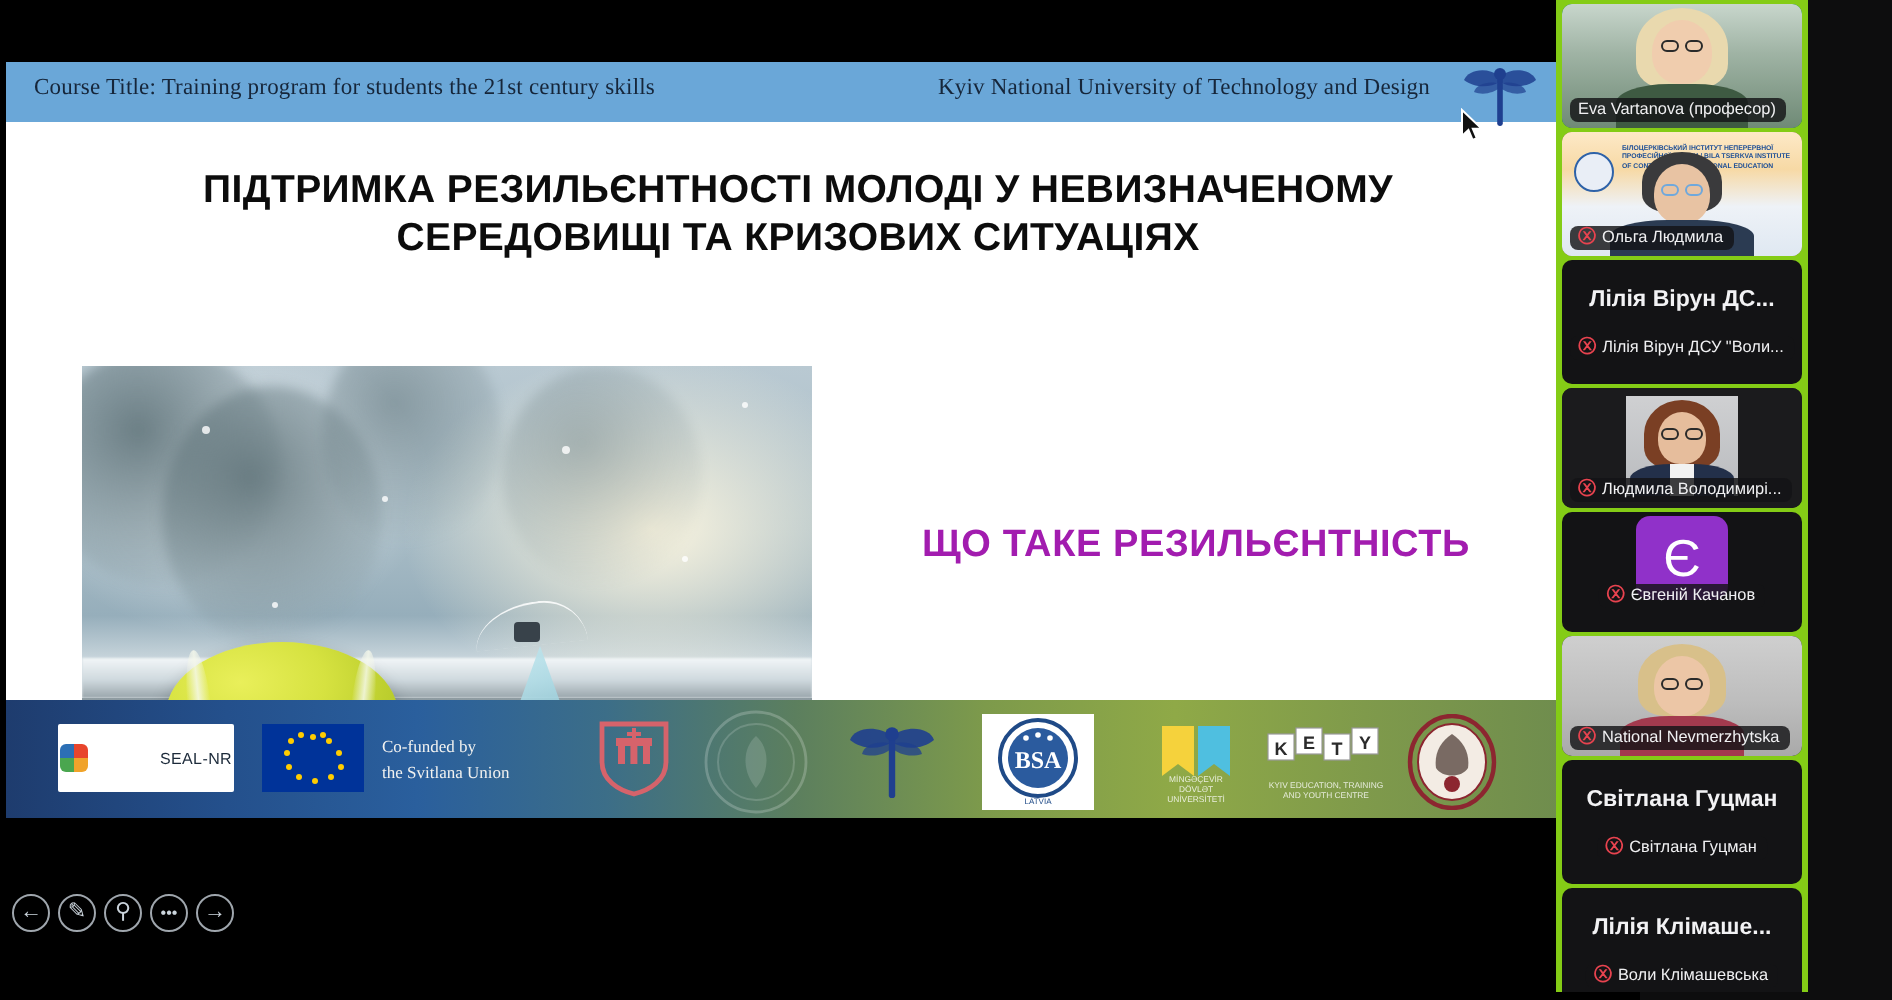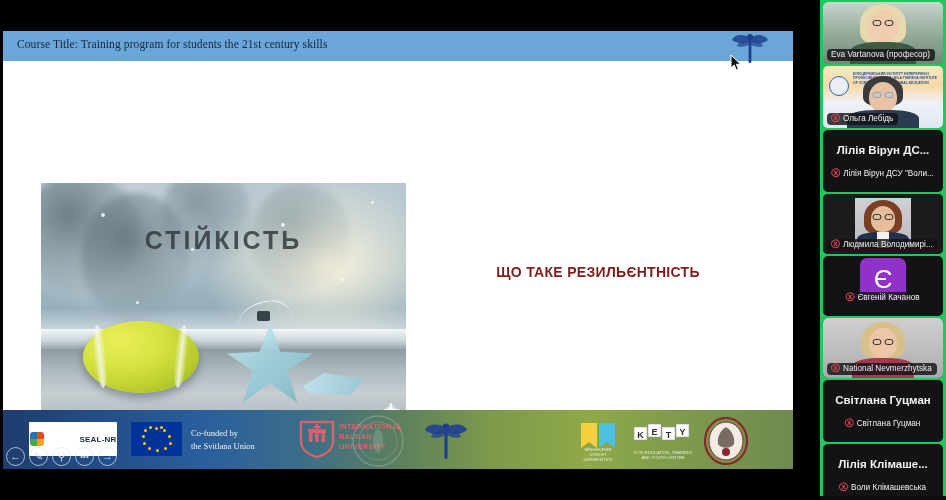--- a/index.html
+++ b/index.html
@@ -10,21 +10,21 @@
     overflow: hidden;
   }
   .app { position: relative; width: 946px; height: 500px; background: #0d0d0e; }
 
   
   .stage {
     position: absolute; left: 0; top: 0; width: 820px; height: 500px;
     background: #000;
   }
   .slide {
-    position: absolute; left: 3px; top: 31px; width: 790px; height: 438px;
+    position: absolute; left: 3px; top: 31px; width: 790px; height: 378px;
     background: #ffffff; overflow: hidden;
   }
 
   
   .slide-header {
     position: absolute; left: 0; top: 0; width: 790px; height: 31px;
     background: #6aa7d8;
     border-bottom: 1px solid #ffffff;
   }
   .slide-header .hdr-left {
@@ -128,43 +128,43 @@
   }
   .sparkle:before { width: 2px; height: 15px; margin: -7.5px 0 0 -1px; border-radius: 2px; }
   .sparkle:after  { width: 15px; height: 2px; margin: -1px 0 0 -7.5px; border-radius: 2px; }
   .flake { position: absolute; border-radius: 50%; background: rgba(255,255,255,.8); }
 
   
   .question {
     position: absolute; left: 430px; top: 228px; width: 330px;
     text-align: center;
     font-family: "Liberation Sans", sans-serif;
-    font-weight: 700; font-size: 14px; line-height: 27px;
-    color: #7f1d1d; letter-spacing: .3px;
+    font-weight: 700; font-size: 19px; line-height: 27px;
+    color: #a21caf; letter-spacing: .3px;
   }
 
   
   .slide-footer {
     position: absolute; left: 0; bottom: 0; width: 790px; height: 59px;
     background: linear-gradient(90deg,
       #1e3c6e 0%, #24508c 14%, #2a5f9d 26%, #3c6e88 38%,
       #5c7f5e 50%, #7d9a4b 62%, #8fa947 74%, #7f9a4b 86%, #6d8b4e 100%);
     overflow: hidden;
   }
   .logos { position: absolute; inset: 0; }
   .logo { position: absolute; display: flex; align-items: center; }
 
   .seal-nr {
     left: 26px; top: 12px; width: 88px; height: 34px;
     background: #fff; border-radius: 1px;
     justify-content: center; gap: 4px;
   }
   .seal-mark { width: 14px; height: 14px; border-radius: 3px;
     background: conic-gradient(#e8452c 0 25%, #f0a32a 0 50%, #4aa64f 0 75%, #2c6fb5 0 100%); }
-  .seal-txt { font-size: 8px; font-weight: 700; color: #1c2a3a; letter-spacing: .2px; margin-left: 32px; }
+  .seal-txt { font-size: 8px; font-weight: 400; color: #1c2a3a; letter-spacing: .2px; margin-left: 32px; }
 
   .eu-flag {
     left: 128px; top: 12px; width: 51px; height: 34px;
     background: #003399;
   }
   .eu-stars { position: absolute; inset: 0; }
   .eu-stars i {
     position: absolute; width: 3px; height: 3px; background: #ffcc00; border-radius: 50%;
   }
   .eu-text {
@@ -204,22 +204,22 @@
     background: transparent;
   }
 
   
   .cursor {
     position: absolute; left: 730px; top: 54px; width: 12px; height: 18px; z-index: 9;
   }
 
   
   .sidebar {
-    position: absolute; left: 820px; top: 0; width: 126px; height: 496px;
-    background: #22c55e; padding: 2px 3px; overflow: hidden;
+    position: absolute; left: 778px; top: 0; width: 126px; height: 496px;
+    background: #84cc16; padding: 2px 3px; overflow: hidden;
   }
   .tile {
     position: relative; width: 120px; margin: 0 auto 2px auto;
     border-radius: 5px; overflow: hidden; background: #1c1c1f;
   }
   .tile.speaking { outline: 2px solid #37c962; outline-offset: -2px; }
   .tile.v1 { height: 62px; }
   .tile.v2 { height: 62px; }
   .tile.namecard { height: 62px; background: #131315; }
   .tile.photo-s { height: 60px; }
@@ -286,49 +286,50 @@
 </head>
 <body>
 
 <div class="app">
 
   <div class="stage">
     <div class="slide">
 
       <div class="slide-header">
         <div class="hdr-left">Course Title: Training program for students the 21st century skills</div>
+        <div class="hdr-right">Kyiv National University of Technology and Design</div>
         <svg class="knutd-logo" viewBox="0 0 42 32">
           <g fill="#1f3f8f">
             <path d="M21 6 C14 1, 5 3, 3 8 C8 12, 16 12, 21 9 Z" opacity=".85"></path>
             <path d="M21 6 C28 1, 37 3, 39 8 C34 12, 26 12, 21 9 Z" opacity=".85"></path>
             <path d="M21 10 C16 8, 9 10, 8 14 C13 16, 18 14, 21 12 Z" opacity=".7"></path>
             <path d="M21 10 C26 8, 33 10, 34 14 C29 16, 24 14, 21 12 Z" opacity=".7"></path>
             <rect x="19.6" y="5" width="2.8" height="26" rx="1.2"></rect>
             <circle cx="21" cy="5" r="3"></circle>
           </g>
         </svg>
       </div>
 
+      <div class="slide-title">ПІДТРИМКА РЕЗИЛЬЄНТНОСТІ МОЛОДІ У НЕВИЗНАЧЕНОМУ СЕРЕДОВИЩІ ТА КРИЗОВИХ СИТУАЦІЯХ</div>
 
       <div class="photo-wrap">
         <div class="photo-bg"></div>
         <div class="tree" style="left:-20px; top:-10px; width:120px; height:120px;"></div>
         <div class="tree" style="left:40px; top:10px; width:110px; height:130px;"></div>
         <div class="tree" style="left:120px; top:-20px; width:90px; height:110px; opacity:.6;"></div>
         <div class="tree" style="left:210px; top:0px; width:100px; height:110px; opacity:.45;"></div>
         <div class="snowline"></div>
         <div class="snowsill"></div>
         <div class="ledge"></div>
         <div class="flake" style="left:60px;  top:30px;  width:4px; height:4px;"></div>
         <div class="flake" style="left:150px; top:65px;  width:3px; height:3px;"></div>
         <div class="flake" style="left:240px; top:40px;  width:4px; height:4px;"></div>
         <div class="flake" style="left:300px; top:95px;  width:3px; height:3px;"></div>
         <div class="flake" style="left:95px;  top:118px; width:3px; height:3px;"></div>
         <div class="flake" style="left:330px; top:18px;  width:3px; height:3px;"></div>
-        <div class="photo-text">СТІЙКІСТЬ</div>
         <div class="ball">
           <div class="seam l"></div>
             <div class="seam r"></div>
         </div>
         <div class="star-thread"></div>
         <div class="star-cap"></div>
         <div class="star"></div>
         <div class="star-shard"></div>
         <div class="sparkle"></div>
       </div>
@@ -370,43 +371,49 @@
           <svg class="logo ibu" viewBox="0 0 40 40">
             <path d="M4 3 H36 V22 C36 31, 28 36, 20 38 C12 36, 4 31, 4 22 Z" fill="none" stroke="#d6636b" stroke-width="2.4"></path>
             <rect x="11" y="10" width="18" height="4" fill="#d6636b"></rect>
             <rect x="12" y="14" width="3.5" height="9" fill="#d6636b"></rect>
             <rect x="18.2" y="14" width="3.5" height="9" fill="#d6636b"></rect>
             <rect x="24.5" y="14" width="3.5" height="9" fill="#d6636b"></rect>
             <rect x="19" y="5" width="2" height="6" fill="#d6636b"></rect>
             <rect x="16.5" y="7" width="7" height="2" fill="#d6636b"></rect>
           </svg>
 
-          <div class="logo ibu-txt">
-            <span>INTERNATIONAL</span>
-            <span>BALKAN</span>
-            <span>UNIVERSITY</span>
-          </div>
 
           <svg class="logo seal-faint" viewBox="0 0 54 54">
             <circle cx="27" cy="27" r="25" fill="none" stroke="rgba(255,255,255,.65)" stroke-width="1.4"></circle>
             <circle cx="27" cy="27" r="19" fill="none" stroke="rgba(255,255,255,.5)" stroke-width="1"></circle>
             <path d="M27 14 C20 20, 20 32, 27 40 C34 32, 34 20, 27 14 Z" fill="rgba(255,255,255,.45)"></path>
           </svg>
 
           <svg class="logo knutd-foot" viewBox="0 0 50 40">
             <g fill="#1f3f8f">
               <path d="M25 8 C17 2, 6 4, 4 10 C10 15, 19 15, 25 11 Z" opacity=".9"></path>
               <path d="M25 8 C33 2, 44 4, 46 10 C40 15, 31 15, 25 11 Z" opacity=".9"></path>
               <path d="M25 12 C19 10, 11 12, 10 17 C16 19, 22 17, 25 14 Z" opacity=".75"></path>
               <path d="M25 12 C31 10, 39 12, 40 17 C34 19, 28 17, 25 14 Z" opacity=".75"></path>
               <rect x="23.4" y="7" width="3.2" height="32" rx="1.4"></rect>
               <circle cx="25" cy="7" r="3.4"></circle>
             </g>
           </svg>
 
+          <div class="logo bsa">
+            <svg viewBox="0 0 56 48" style="width:56px;height:48px">
+              <circle cx="28" cy="22" r="19" fill="none" stroke="#1f4a87" stroke-width="2"></circle>
+              <circle cx="28" cy="22" r="15" fill="#2b5b9e"></circle>
+              <text x="28" y="27" font-family="Liberation Serif, serif" font-size="12" font-weight="700" fill="#fff" text-anchor="middle">BSA</text>
+              <circle cx="22" cy="12" r="1.4" fill="#fff"></circle>
+                <circle cx="28" cy="10.5" r="1.4" fill="#fff"></circle>
+                <circle cx="34" cy="12" r="1.4" fill="#fff"></circle>
+              <text x="28" y="45" font-family="Liberation Sans, sans-serif" font-size="4" fill="#1f4a87" text-anchor="middle">LATVIA</text>
+            </svg>
+          </div>
 
           <div class="logo mdu">
             <svg viewBox="0 0 46 40" style="width:46px;height:40px">
               <path d="M6 3 H22 V28 L14 22 L6 28 Z" fill="#f5d23c"></path>
               <path d="M24 3 H40 V28 L32 22 L24 28 Z" fill="#4fbfe0"></path>
             </svg>
             <div class="tiny-cap">
               <span>MİNGƏÇEVİR</span><br><span>DÖVLƏT UNİVERSİTETİ</span>
             </div>
           </div>
@@ -474,21 +481,21 @@
         <div class="hair" style="top:10px; width:40px; height:30px; background:#3a3a3c;"></div>
         <div class="face" style="top:16px; width:28px; height:30px; background:#e8c3a3;"></div>
         <div class="glasses" style="top:26px;">
             <span style="border-color:#6fa8dc"></span>
             <span style="border-color:#6fa8dc"></span>
           </div>
         <div class="body" style="top:44px; width:72px; height:20px; background:#2b3b52;"></div>
       </div>
       <div class="namebar">
         <span class="mic-muted">ⓧ</span>
-        <span>Ольга Лебідь</span>
+        <span>Ольга Людмила</span>
       </div>
     </div>
 
     <div class="tile namecard">
       <div class="big-name">Лілія Вірун  ДС...</div>
       <div class="namebar center">
         <span class="mic-muted">ⓧ</span>
         <span>Лілія Вірун ДСУ "Воли...</span>
       </div>
     </div>

